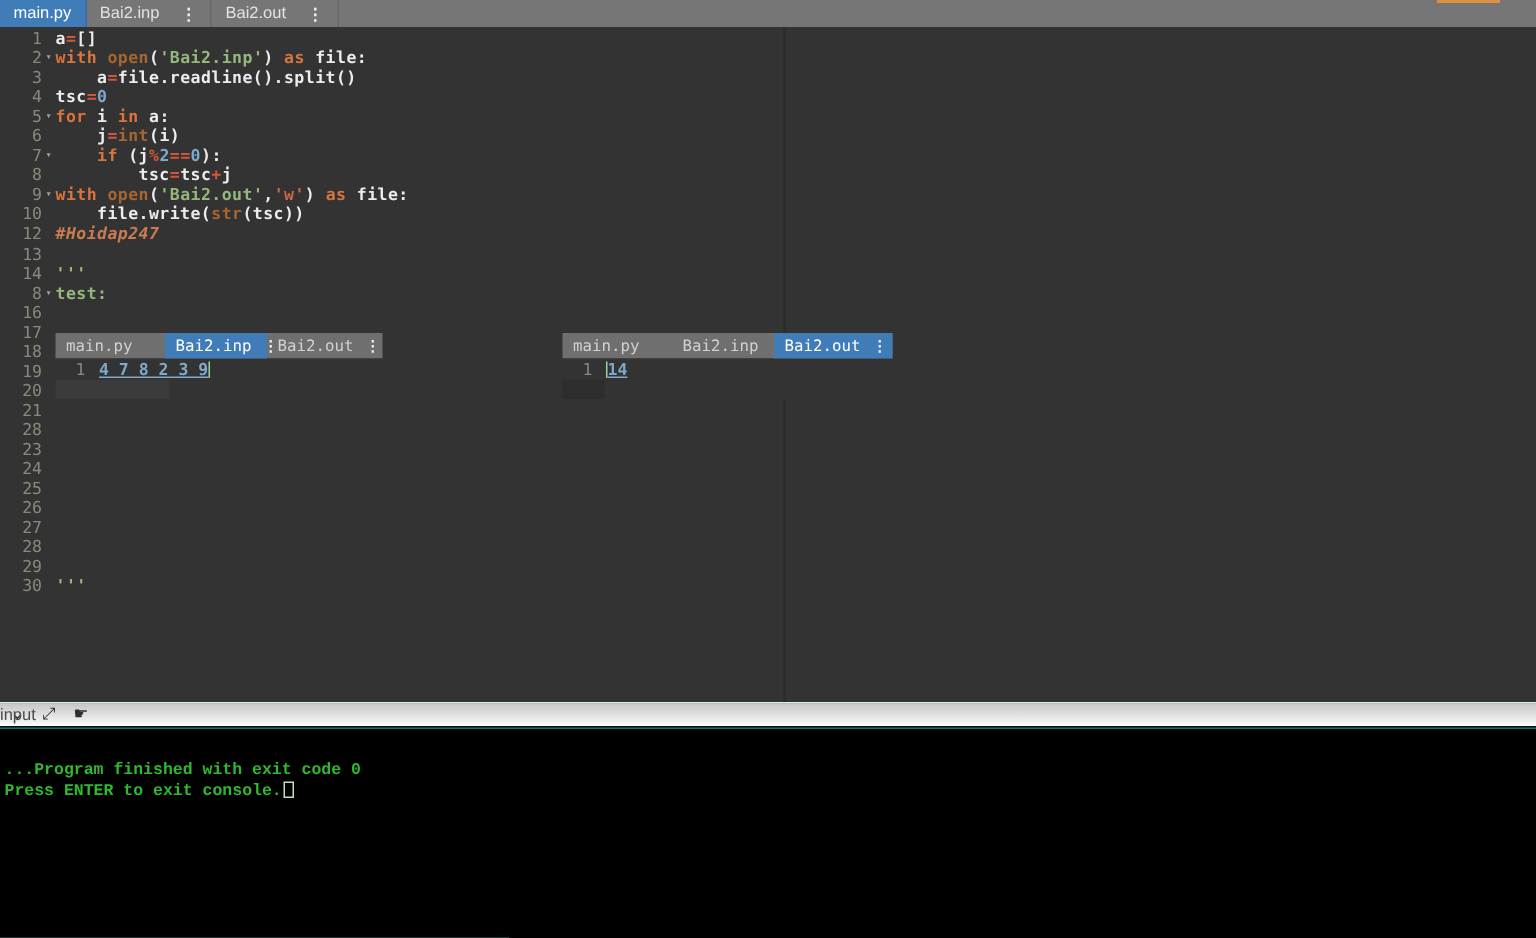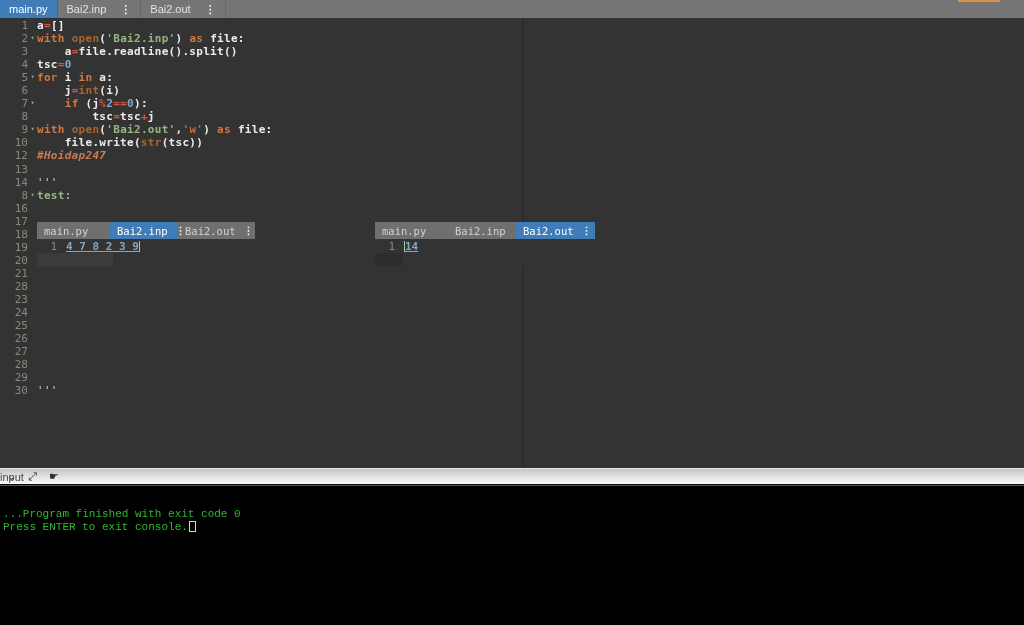--- a/index.html
+++ b/index.html
@@ -63,21 +63,21 @@
                     border-top:1px solid #e9e9e9; border-bottom:1px solid #0a0a0a;
                     display:flex; align-items:center; }
   .console-icons { display:flex; gap:12px; padding-left:7px; }
   .console-icons span { font-size:11px; line-height:15px; color:#2e2e2e; cursor:pointer; }
   .console-title { position:absolute; left:0; right:0; text-align:left;
                    font-size:11px; color:#4a4a4a; }
 
   
   .console { position:absolute; top:486px; left:0; width:1024px; height:139px;
              background:#000; padding:22px 0 0 3px;
-             font-family:"Liberation Mono", monospace; font-size:11px; font-weight:normal;
+             font-family:"Liberation Mono", monospace; font-size:11px; font-weight:bold;
              line-height:12.5px; color:var(--console_text); }
   .cursor-box { display:inline-block; width:7px; height:11px;
                 border:1px solid #bfe3bf; margin-left:1px; vertical-align:-2px; }
 </style>
 </head>
 <body>
 
 <div class="app">
 
   <div class="tabbar">

